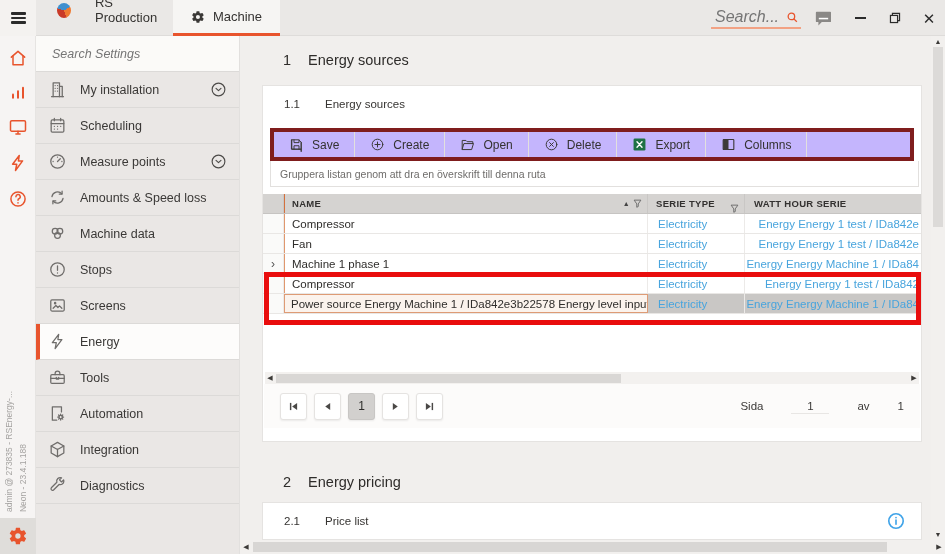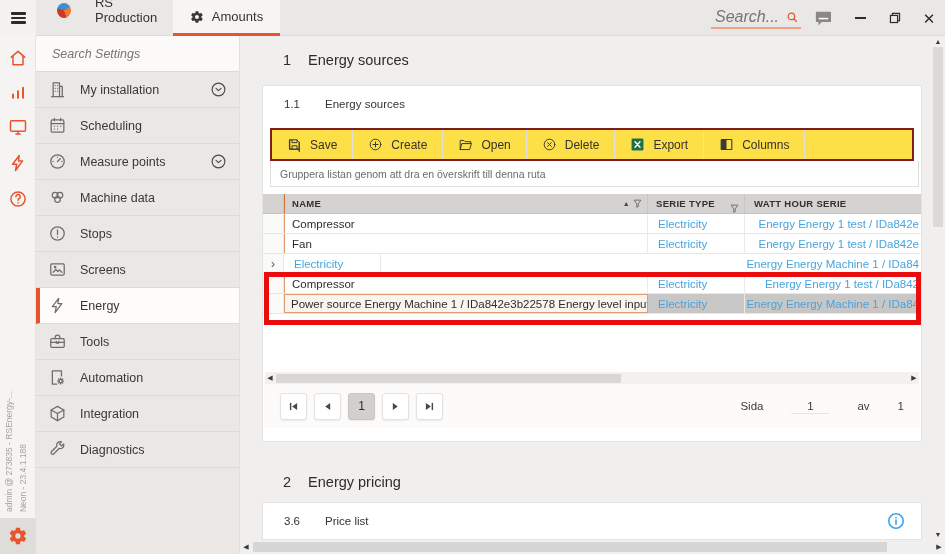--- a/index.html
+++ b/index.html
@@ -42,21 +42,21 @@
   .s-chevron{margin-left:auto;width:17px;height:17px;color:#4c4a48}
 
   
   .main{position:absolute;left:240px;top:36px;width:691px;height:504px;background:#f1efed;overflow:hidden}
   .sec-head{position:absolute;left:43px;display:flex;gap:17px;font-size:14.5px;color:#2e2c2a}
   .sec1{top:16px}.sec2{top:438px}
 
   .card1{position:absolute;left:22px;top:49px;width:660px;height:357px;background:#fff;border:1px solid #e5e3e1;box-sizing:border-box}
   .card-sub{position:absolute;left:21px;top:12px;display:flex;gap:25px;font-size:11.5px;color:#363432}
 
-  .toolbar{position:absolute;left:7px;right:7px;top:42px;height:33px;border:2px solid #7f1d1d;box-sizing:border-box;background:#fde047;display:flex;align-items:stretch}
+  .toolbar{position:absolute;left:7px;right:7px;top:42px;height:33px;border:4px solid #7f1d1d;box-sizing:border-box;background:#c4b5fd;display:flex;align-items:stretch}
   .tb-btn{display:flex;align-items:center;gap:8px;padding:0 15px;border:none;border-right:1px solid #e2e0de;background:transparent;font-family:"Liberation Sans",sans-serif;font-size:12px;color:#343230;cursor:pointer}
   .tb-icon{width:15px;height:15px;color:#3c3a38}
 
   .group-hint{position:absolute;left:7px;right:2px;top:75px;height:26px;border:1px solid #e2e0de;border-top:none;box-sizing:border-box;display:flex;align-items:center;padding:0 9px;font-size:10.5px;color:#6e6c6a;background:#fff}
 
   .thead{position:absolute;left:0;right:0;top:108px;height:20px;display:flex;background:#d5d3d1;border-bottom:1px solid #c6c4c2;box-sizing:border-box}
   .hc{font-size:9.5px;font-weight:bold;letter-spacing:.3px;color:#333130;line-height:19px;box-sizing:border-box;display:flex;align-items:flex-end}
   .col-g{width:21px;flex:0 0 auto;border-right:1px solid #c9c7c5;box-sizing:border-box}
   .h-name{width:364px;flex:0 0 auto;padding-left:7px;border-left:1px solid #d3713e;border-right:1px solid #c9c7c5}
   .h-et{width:97px;flex:0 0 auto;padding-left:8px;border-right:1px solid #c9c7c5}
@@ -123,21 +123,21 @@
     <div class="brand-tab">
       <span class="logo"></span>
       <span class="brand-name">RS Production</span>
     </div>
     <div class="settings-tab">
       <span style="width:14px;height:14px;color:#3a3836">
         <svg viewBox="0 0 24 24" fill="currentColor">
             <path fill-rule="evenodd" d="M19.4 13c.04-.33.06-.66.06-1s-.02-.67-.06-1l2.1-1.65a.5.5 0 0 0 .12-.64l-2-3.46a.5.5 0 0 0-.61-.22l-2.49 1a7.3 7.3 0 0 0-1.73-1l-.38-2.65A.5.5 0 0 0 13.9 2h-4a.5.5 0 0 0-.5.42l-.38 2.65c-.63.26-1.21.6-1.73 1l-2.49-1a.5.5 0 0 0-.61.22l-2 3.46a.5.5 0 0 0 .12.64L4.4 11c-.04.33-.06.66-.06 1s.02.67.06 1l-2.1 1.65a.5.5 0 0 0-.12.64l2 3.46c.13.22.39.31.61.22l2.49-1c.52.4 1.1.74 1.73 1l.38 2.65c.04.24.25.42.5.42h4c.25 0 .46-.18.5-.42l.38-2.65c.63-.26 1.21-.6 1.73-1l2.49 1c.22.09.48 0 .61-.22l2-3.46a.5.5 0 0 0-.12-.64L19.4 13zM11.9 15.5a3.5 3.5 0 1 1 0-7 3.5 3.5 0 0 1 0 7z"></path>
           </svg>
       </span>
-      <span>Amounts</span>
+      <span>Machine</span>
     </div>
     <div class="tb-search">
       <input placeholder="Search..." style="">
       <span style="width:13px;height:13px;color:#e8542d">
         <svg viewBox="0 0 24 24" fill="none" stroke="currentColor" stroke-width="2.4">
             <circle cx="10" cy="10" r="6"></circle>
             <path d="M14.5 14.5L20 20"></path>
           </svg>
       </span>
     </div>
@@ -261,20 +261,32 @@
     <span class="s-chevron">
       <svg viewBox="0 0 24 24" fill="none" stroke="currentColor" stroke-width="1.6" stroke-linecap="round" stroke-linejoin="round">
               <circle cx="12" cy="12" r="9"></circle>
               <path d="M8.5 10.5l3.5 3.2 3.5-3.2"></path>
             </svg>
     </span>
   </div>
         <div class="sb-item">
     <span class="s-icon">
             <svg viewBox="0 0 24 24" fill="none" stroke="currentColor" stroke-width="1.6" stroke-linecap="round" stroke-linejoin="round">
+              <path d="M5 11a7.2 7.2 0 0 1 12.5-3.6"></path>
+              <path d="M17.8 4v3.6h-3.6"></path>
+              <path d="M19 13a7.2 7.2 0 0 1-12.5 3.6"></path>
+              <path d="M6.2 20v-3.6h3.6"></path>
+            </svg>
+          </span>
+    <span class="s-label">Amounts &amp; Speed loss</span>
+
+  </div>
+        <div class="sb-item">
+    <span class="s-icon">
+            <svg viewBox="0 0 24 24" fill="none" stroke="currentColor" stroke-width="1.6" stroke-linecap="round" stroke-linejoin="round">
               <circle cx="9" cy="9" r="3.6"></circle>
               <circle cx="15" cy="9" r="3.6"></circle>
               <circle cx="12" cy="14.5" r="3.6"></circle>
             </svg>
           </span>
     <span class="s-label">Machine data</span>
 
   </div>
         <div class="sb-item">
     <span class="s-icon">
@@ -497,20 +509,23 @@
       <span class="plus">+</span>
     </div>
     <div class="cell cell-wh">
       <a class="wh-link">Energy Energy 1 test / IDa842e</a>
     </div>
   </div>
           <div class="trow">
     <div class="col-g">
               <span class="expander">›</span>
             </div>
+    <div class="cell cell-name">
+              <span class="nm">Machine 1 phase 1</span>
+            </div>
     <div class="cell cell-et">
       <a class="et-link">Electricity</a>
       <span class="chain">
         <svg viewBox="0 0 24 24" fill="none" stroke="currentColor" stroke-width="2" stroke-linecap="round">
                   <path d="M10 14l4-4"></path>
                   <path d="M9 11l-2.2 2.2a3.1 3.1 0 1 0 4.4 4.4L13.4 15.4"></path>
                   <path d="M15 13l2.2-2.2a3.1 3.1 0 1 0-4.4-4.4L10.6 8.6"></path>
                 </svg>
       </span>
       <span class="plus">+</span>
@@ -605,21 +620,21 @@
         </div>
       </div>
     </div>
 
     <div class="sec-head sec2">
       <span>2</span>
       <span>Energy pricing</span>
     </div>
 
     <div class="card2">
-      <span class="num">3.6</span>
+      <span class="num">2.1</span>
       <span class="ttl">Price list</span>
       <span class="info-icon">
         <svg viewBox="0 0 20 20" fill="none" stroke="currentColor" stroke-width="1.8">
             <circle cx="10" cy="10" r="8"></circle>
             <path d="M10 9v4.5" stroke-linecap="round"></path>
             <path d="M10 6.2v.2" stroke-linecap="round"></path>
           </svg>
       </span>
     </div>
   </div>

